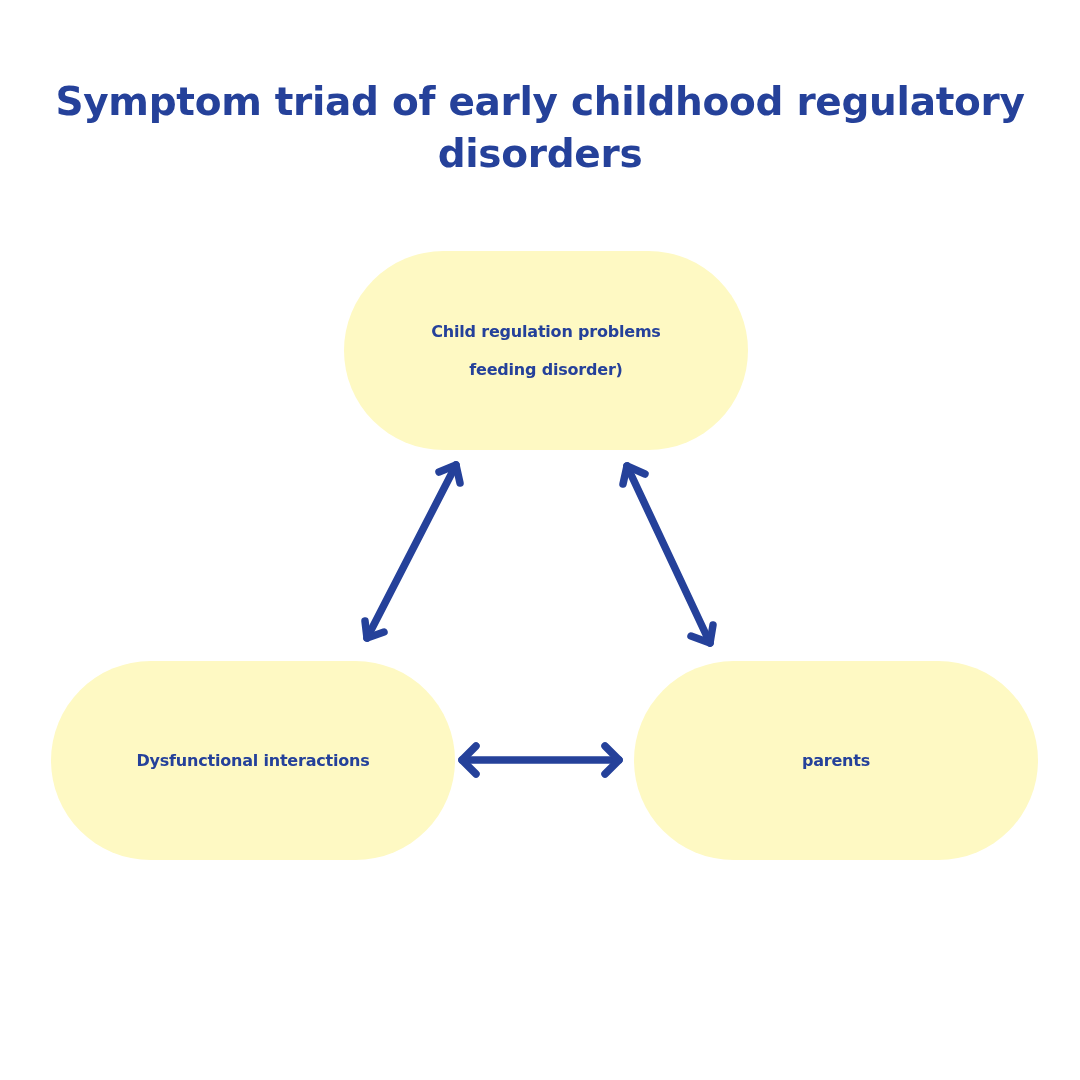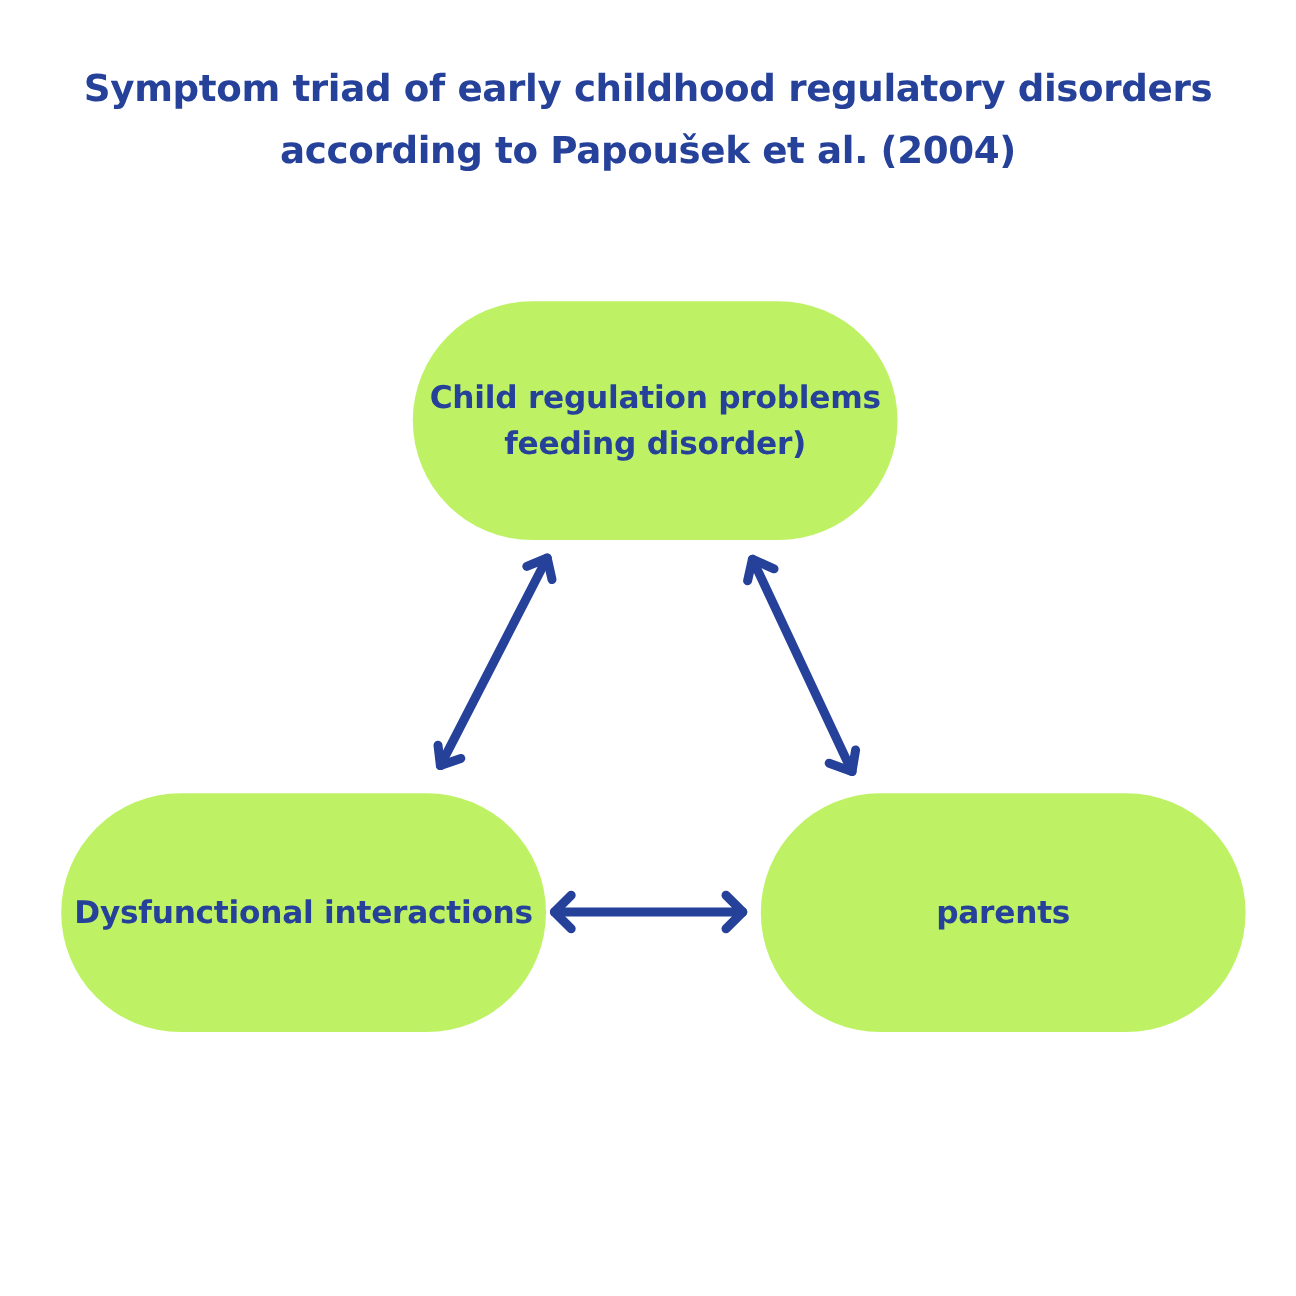--- a/index.html
+++ b/index.html
@@ -2,44 +2,43 @@
 <html><head>
   <meta charset="utf-8">
   <style>
     html, body { margin: 0; padding: 0; }
     body {
       width: 1080px; height: 1080px; background: #ffffff;
       position: relative; overflow: hidden;
       font-family: "DejaVu Sans", sans-serif;
     }
     .title {
-      position: absolute; left: 0; top: 48px; width: 1080px;
-      text-align: center; font-weight: bold; font-size: 31px;
+      position: absolute; left: 0; top: 76px; width: 1080px;
+      text-align: center; font-weight: bold; font-size: 39px;
       line-height: 52px; color: #25419A; letter-spacing: -0.3px;
     }
     .title span { display: block; }
     .pill {
       position: absolute; width: 404px; height: 199px;
-      border-radius: 100px; background: #bef264;
+      border-radius: 100px; background: #fef9c3;
       display: flex; flex-direction: column; align-items: center; justify-content: center;
       text-align: center; color: #25419A; font-weight: bold;
-      font-size: 26px; line-height: 38px; letter-spacing: -0.2px;
+      font-size: 16px; line-height: 38px; letter-spacing: -0.2px;
     }
     .pill span { display: block; white-space: nowrap; }
     #pill-top { left: 344px; top: 251px; }
     #pill-left { left: 51px; top: 661px; }
     #pill-right { left: 634px; top: 661px; }
     svg.arrows { position: absolute; left: 0; top: 0; width: 1080px; height: 1080px; pointer-events: none; }
   </style>
 </head>
 <body>
 
 <div class="title">
   <span>Symptom triad of early childhood regulatory disorders</span>
-  <span>according to Papoušek et al. (2004)</span>
 </div>
 
 <div class="pill" id="pill-top">
   <span>Child regulation problems</span>
   <span>feeding disorder)</span>
 </div>
 
 <div class="pill" id="pill-left">
   <span>Dysfunctional interactions</span>
 </div>

